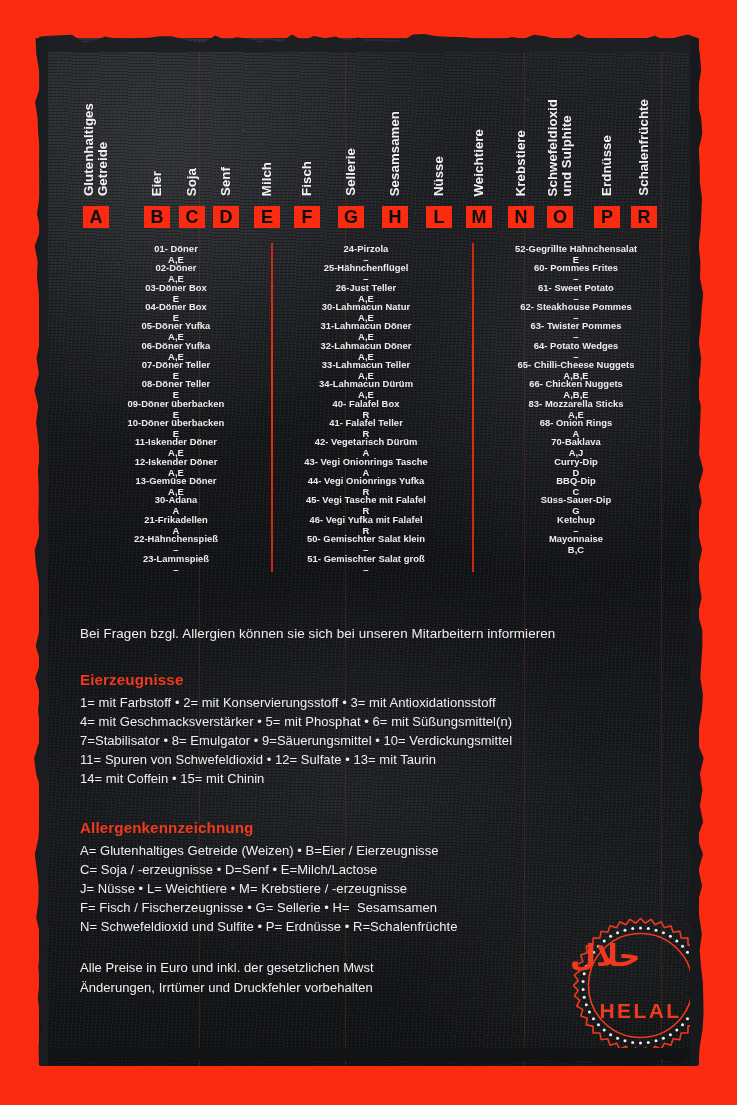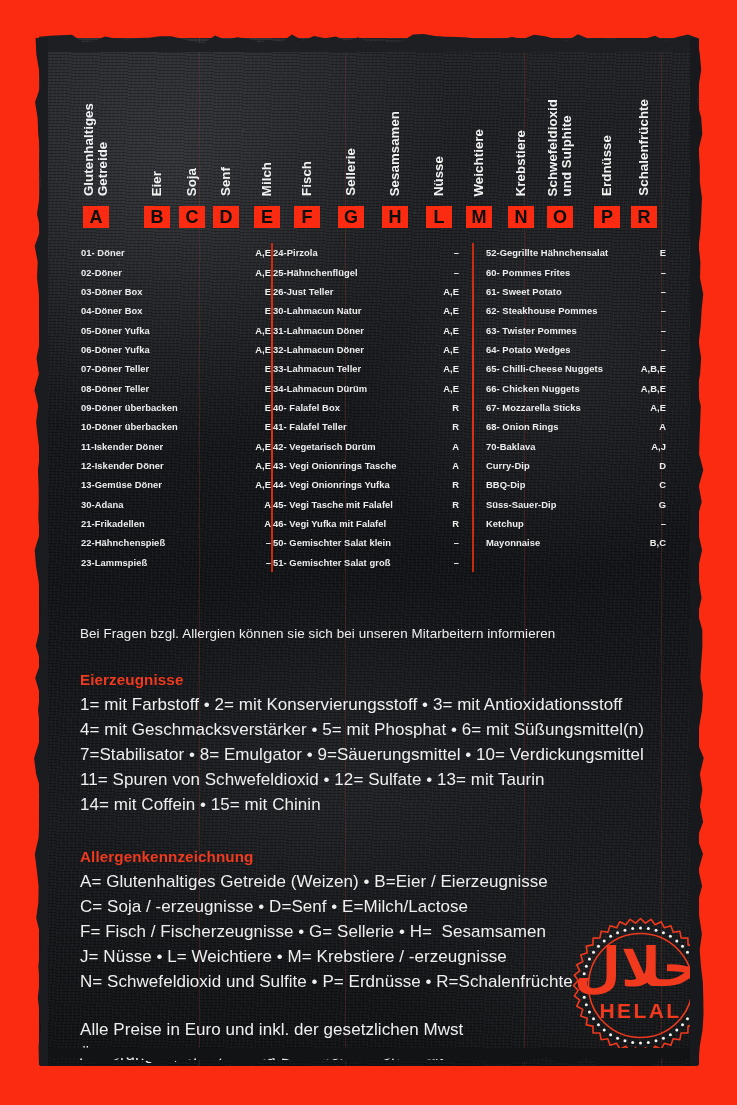--- a/index.html
+++ b/index.html
@@ -160,21 +160,22 @@
   }
   .mcol {
     position: absolute;
     top: 0;
   }
   .mrow {
     position: relative;
     height: 19.35px;
     display: flex;
     align-items: center;
-    justify-content: space-between;
+    justify-content: flex-start;
+    flex-direction: column;
   }
   .mname {
     color: #ededed;
     font-size: 9.4px;
     font-weight: 700;
     letter-spacing: .05px;
     white-space: nowrap;
   }
   .mcode {
     color: #ededed;
@@ -207,21 +208,21 @@
     letter-spacing: .1px;
   }
   .sec-title {
     color: #f0391d;
     font-size: 15.2px;
     font-weight: 700;
     letter-spacing: .1px;
   }
   .info-line {
     color: #efefef;
-    font-size: 17px;
+    font-size: 13px;
     font-weight: 400;
     letter-spacing: .05px;
     line-height: 1.47;
     white-space: pre;
   }
   .block-zusatz { margin-top: 30px; }
   .block-zusatz .lines { margin-top: 5px; }
   .block-allergen { margin-top: 30px; }
   .block-allergen .lines { margin-top: 5px; }
   .block-foot { margin-top: 22px; }
@@ -243,23 +244,23 @@
     text-align: center;
     color: #f0391d;
     font-size: 21px;
     font-weight: 700;
     letter-spacing: 2.4px;
   }
   .helal-ar {
     position: absolute;
     left: 0; right: 6px;
     top: 26px;
-    text-align: center;
+    text-align: left;
     color: #f0391d;
-    font-size: 54px;
+    font-size: 30px;
     font-weight: 700;
     line-height: 1;
     font-family: "DejaVu Sans", sans-serif;
   }
 </style>
 </head>
 <body>
 
 <div id="root">
 
@@ -530,21 +531,21 @@
             </div>
             <div class="mrow">
               <span class="mname">65- Chilli-Cheese Nuggets</span>
               <span class="mcode">A,B,E</span>
             </div>
             <div class="mrow">
               <span class="mname">66- Chicken Nuggets</span>
               <span class="mcode">A,B,E</span>
             </div>
             <div class="mrow">
-              <span class="mname">67- Mozzarella Sticks</span>
+              <span class="mname">83- Mozzarella Sticks</span>
               <span class="mcode">A,E</span>
             </div>
             <div class="mrow">
               <span class="mname">68- Onion Rings</span>
               <span class="mcode">A</span>
             </div>
             <div class="mrow">
               <span class="mname">70-Baklava</span>
               <span class="mcode">A,J</span>
             </div>
@@ -584,22 +585,22 @@
               <div class="info-line">11= Spuren von Schwefeldioxid • 12= Sulfate • 13= mit Taurin</div>
               <div class="info-line">14= mit Coffein • 15= mit Chinin</div>
             </div>
         </div>
 
         <div class="block-allergen">
           <div class="sec-title">Allergenkennzeichnung</div>
           <div class="lines" id="allergen-lines">
               <div class="info-line">A= Glutenhaltiges Getreide (Weizen) • B=Eier / Eierzeugnisse</div>
               <div class="info-line">C= Soja / -erzeugnisse • D=Senf • E=Milch/Lactose</div>
+              <div class="info-line">J= Nüsse • L= Weichtiere • M= Krebstiere / -erzeugnisse</div>
               <div class="info-line">F= Fisch / Fischerzeugnisse • G= Sellerie • H=  Sesamsamen</div>
-              <div class="info-line">J= Nüsse • L= Weichtiere • M= Krebstiere / -erzeugnisse</div>
               <div class="info-line">N= Schwefeldioxid und Sulfite • P= Erdnüsse • R=Schalenfrüchte</div>
             </div>
         </div>
 
         <div class="block-foot" id="footer-lines">
             <div class="info-line">Alle Preise in Euro und inkl. der gesetzlichen Mwst</div>
             <div class="info-line">Änderungen, Irrtümer und Druckfehler vorbehalten</div>
           </div>
 
       </div>

